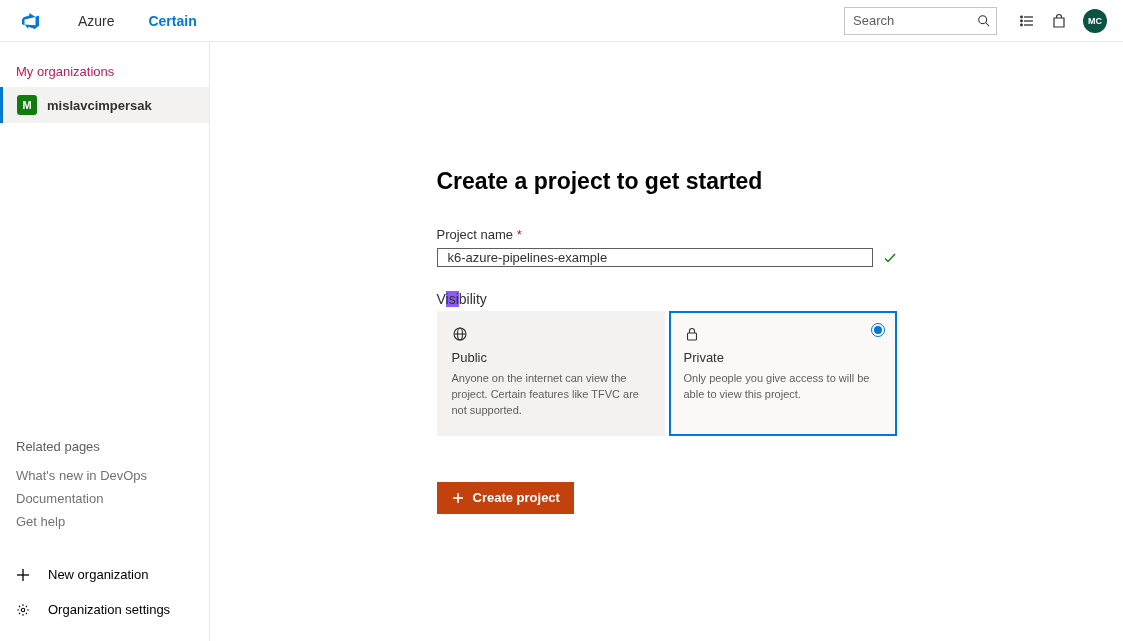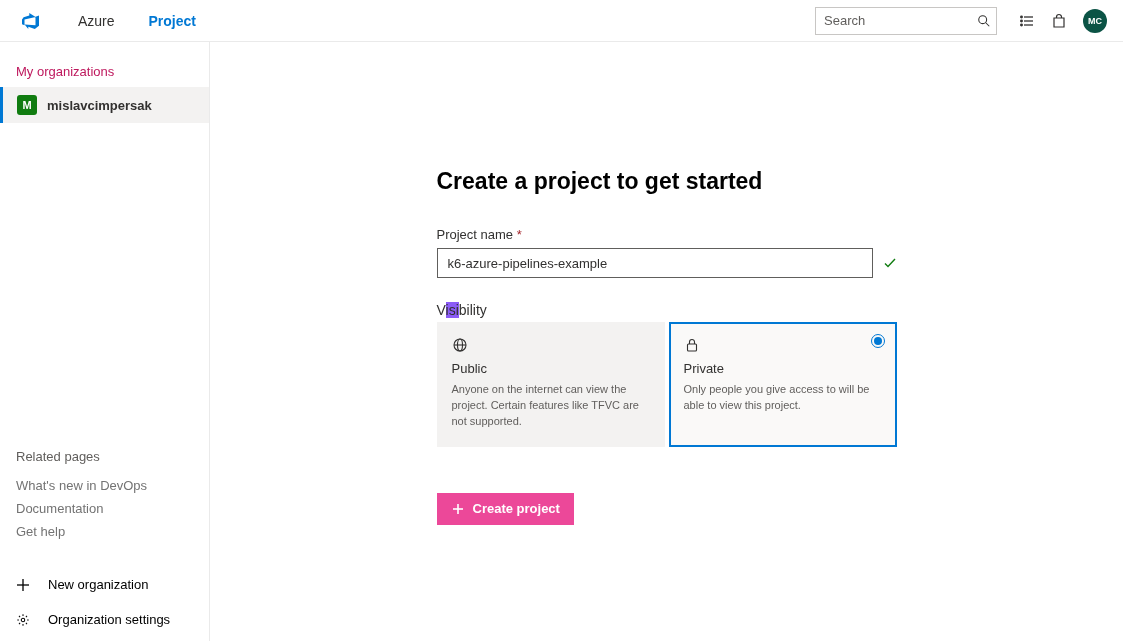--- a/index.html
+++ b/index.html
@@ -4,21 +4,21 @@
 <style>
 * { box-sizing: border-box; margin: 0; padding: 0; }
 html, body { width: 1123px; height: 641px; font-family: "Segoe UI", -apple-system, BlinkMacSystemFont, sans-serif; font-size: 14px; color: #323130; background: #fff; overflow: hidden; }
 
 
 .header { height: 42px; border-bottom: 1px solid #eaeaea; display: flex; align-items: center; padding: 0 16px 0 22px; }
 .brand { display: flex; align-items: center; gap: 8px; }
 .brand-text { font-size: 14px; color: #323130; margin-left: 30px; }
 .brand-strong { color: #0078d4; font-weight: 600; }
 .header-spacer { flex: 1; }
-.search-wrap { position: relative; width: 182px; margin-right: 14px; }
+.search-wrap { position: relative; width: 153px; margin-right: 14px; }
 .search-input { width: 100%; height: 28px; border: 1px solid #c8c6c4; padding: 0 28px 0 8px; font-size: 13px; color: #323130; background: #fff; }
 .search-input::placeholder { color: #605e5c; }
 .search-icon { position: absolute; right: 6px; top: 50%; transform: translateY(-50%); color: #323130; }
 .hdr-icon { width: 32px; height: 32px; display: flex; align-items: center; justify-content: center; cursor: pointer; color: #323130; }
 .avatar { width: 24px; height: 24px; border-radius: 50%; background: #0b5345; color: #fff; font-size: 9px; font-weight: 600; display: flex; align-items: center; justify-content: center; margin-left: 8px; }
 
 
 .content { display: flex; height: calc(641px - 42px); }
 .sidebar { width: 210px; border-right: 1px solid #eaeaea; display: flex; flex-direction: column; padding-top: 22px; }
 .sidebar-section-title { font-size: 13px; color: #be185d; padding: 0 16px 8px 16px; }
@@ -31,49 +31,49 @@
 .sidebar-action { display: flex; align-items: center; gap: 18px; padding: 10px 16px; font-size: 13px; color: #000000; cursor: pointer; }
 .sidebar-action svg { flex-shrink: 0; }
 
 
 .main { flex: 1; padding: 126px 0 0 0; display: flex; justify-content: center; }
 .form-wrap { width: 460px; }
 .page-title { font-size: 23px; font-weight: 700; color: #000; margin-bottom: 32px; }
 .field-label { font-size: 13px; color: #323130; margin-bottom: 6px; }
 .req { color: #a4262c; }
 .input-row { display: flex; align-items: center; gap: 10px; margin-bottom: 24px; }
-.text-input { flex: 1; height: 30px; border: 1px solid #605e5c; padding: 0 10px; font-size: 13px; color: #323130; }
+.text-input { flex: 1; height: 19px; border: 1px solid #605e5c; padding: 0 10px; font-size: 13px; color: #323130; }
 .check-icon { color: #107c10; }
 .vis-label { font-size: 14px; color: #323130; margin-bottom: 4px; }
 .vis-label .sel { background: #8b5cf6; }
 .vis-row { display: flex; gap: 4px; margin-bottom: 46px; }
 .vis-card { flex: 1; background: #f3f2f1; border: 1px solid transparent; padding: 14px 14px 16px 14px; position: relative; cursor: pointer; }
 .vis-card.selected { border: 2px solid #0078d4; padding: 13px 13px 15px 13px; background: #faf9f8; }
 .vis-icon { margin-bottom: 8px; color: #323130; }
 .vis-title { font-size: 13px; color: #323130; margin-bottom: 6px; }
 .vis-desc { font-size: 11px; line-height: 1.45; color: #605e5c; }
 .radio-dot { position: absolute; top: 10px; right: 10px; width: 14px; height: 14px; border: 1px solid #0078d4; border-radius: 50%; display: flex; align-items: center; justify-content: center; }
 .radio-dot::after { content: ""; width: 8px; height: 8px; background: #0078d4; border-radius: 50%; }
-.create-btn { display: inline-flex; align-items: center; gap: 8px; height: 32px; padding: 0 14px; background: #ec4899; color: #fff; border: none; font-size: 13px; font-weight: 600; cursor: pointer; }
+.create-btn { display: inline-flex; align-items: center; gap: 8px; height: 32px; padding: 0 14px; background: #c2410c; color: #fff; border: none; font-size: 13px; font-weight: 600; cursor: pointer; }
 .create-btn svg { display: block; }
 
 svg { display: block; }
 </style>
 </head>
 <body>
 
 <div class="header">
   <div class="brand">
     <span>
       <svg width="18" height="18" viewBox="0 0 18 18">
           <path fill="#0078d4" d="M17 3.5v10.2l-4.2 3.4-6.5-2.4v2.4L2.6 12.4l10.9.9V4.8L17 3.5zM13.6 5L7.3 1v2.6L1.6 5.3 0 7.4v4.8l2.5 1.1V7.6l11.1-2.6z"></path>
         </svg>
     </span>
     <span>
-      <span class="brand-text">Azure </span><span class="brand-text brand-strong">Project</span>
+      <span class="brand-text">Azure </span><span class="brand-text brand-strong">Certain</span>
     </span>
   </div>
   <div class="header-spacer"></div>
   <div class="search-wrap">
     <input class="search-input" type="text" placeholder="Search" style="">
     <span class="search-icon">
       <svg width="14" height="14" viewBox="0 0 16 16">
           <circle cx="6.5" cy="6.5" r="4.5" fill="none" stroke="currentColor" stroke-width="1.2"></circle>
           <line x1="10" y1="10" x2="14" y2="14" stroke="currentColor" stroke-width="1.2"></line>
         </svg>
@@ -114,21 +114,21 @@
     <a class="related-link" style="margin-bottom:24px;">Get help</a>
     <div class="sidebar-action">
       <span>
         <svg width="14" height="14" viewBox="0 0 14 14">
             <line x1="7" y1="1" x2="7" y2="13" stroke="currentColor" stroke-width="1.3"></line>
             <line x1="1" y1="7" x2="13" y2="7" stroke="currentColor" stroke-width="1.3"></line>
           </svg>
       </span>
       <span>New organization</span>
     </div>
-    <div class="sidebar-action" style="padding-bottom:14px;">
+    <div class="sidebar-action" style="padding-bottom:24px;">
       <span>
         <svg width="14" height="14" viewBox="0 0 16 16">
             <circle cx="8" cy="8" r="2" fill="none" stroke="currentColor" stroke-width="1.2"></circle>
             <path fill="none" stroke="currentColor" stroke-width="1.2" d="M8 1.5v1.8M8 12.7v1.8M14.5 8h-1.8M3.3 8H1.5M12.6 3.4l-1.3 1.3M4.7 11.3l-1.3 1.3M12.6 12.6l-1.3-1.3M4.7 4.7L3.4 3.4"></path>
           </svg>
       </span>
       <span>Organization settings</span>
     </div>
   </div>
 

